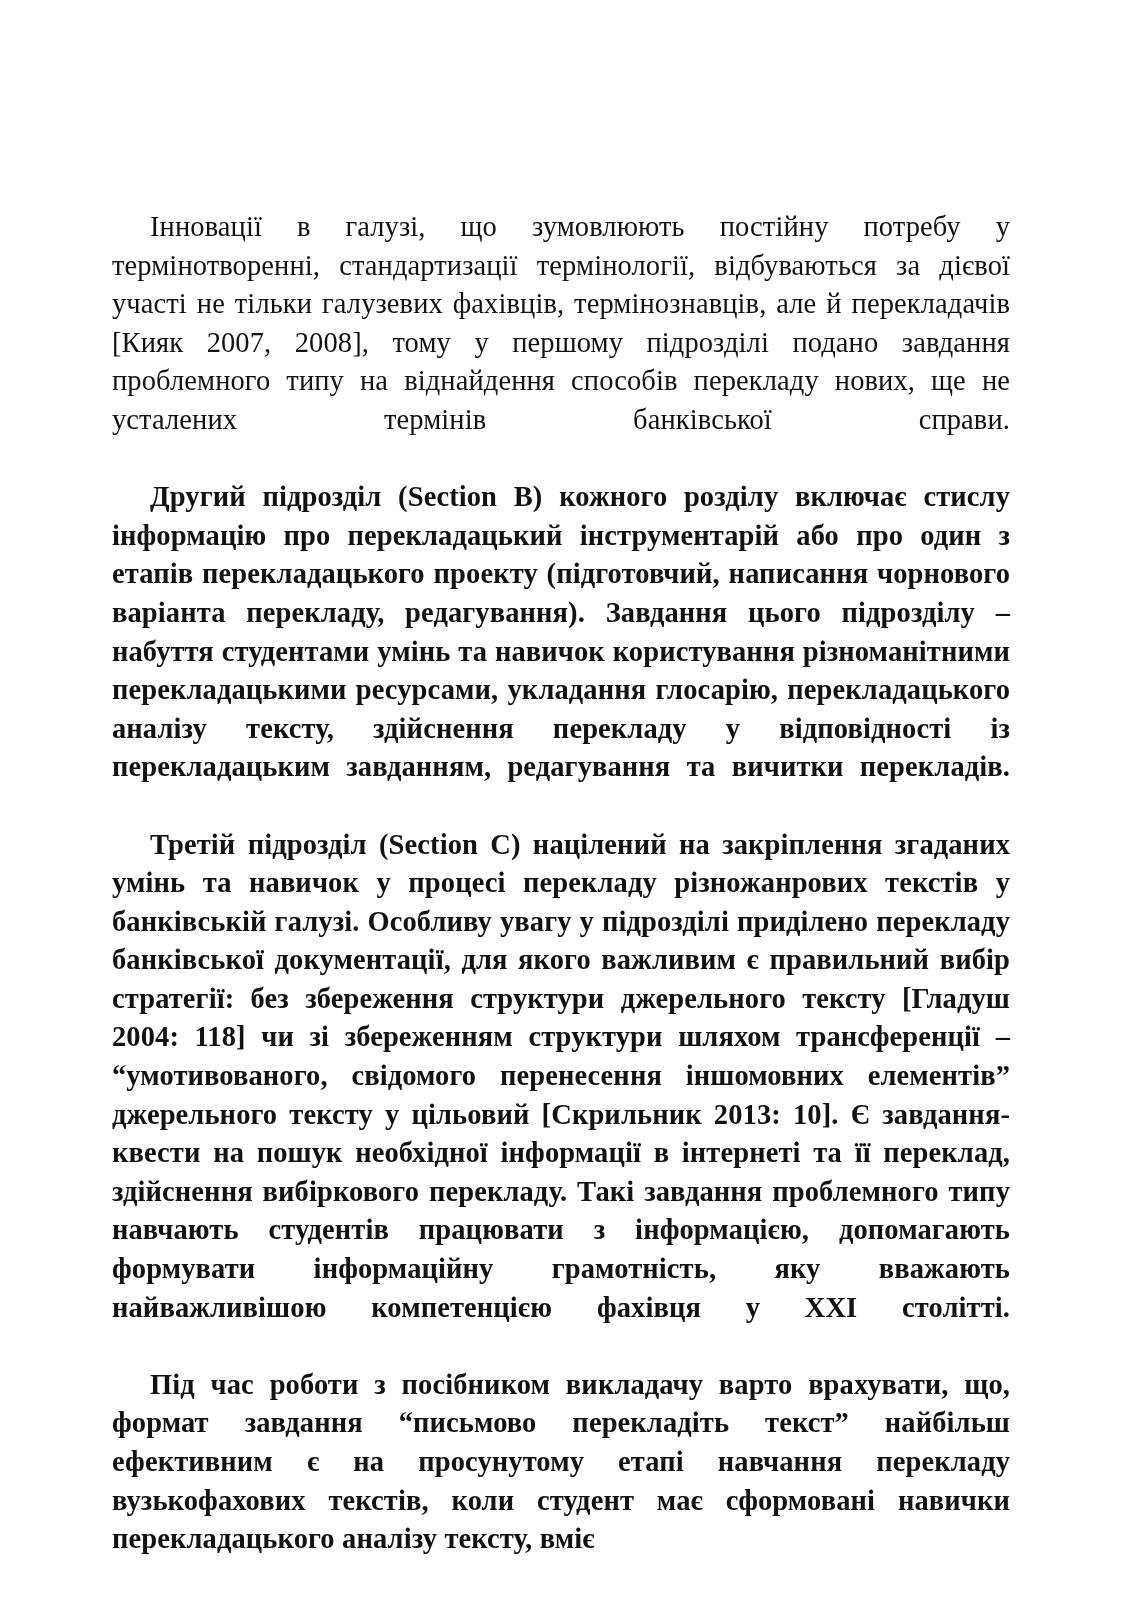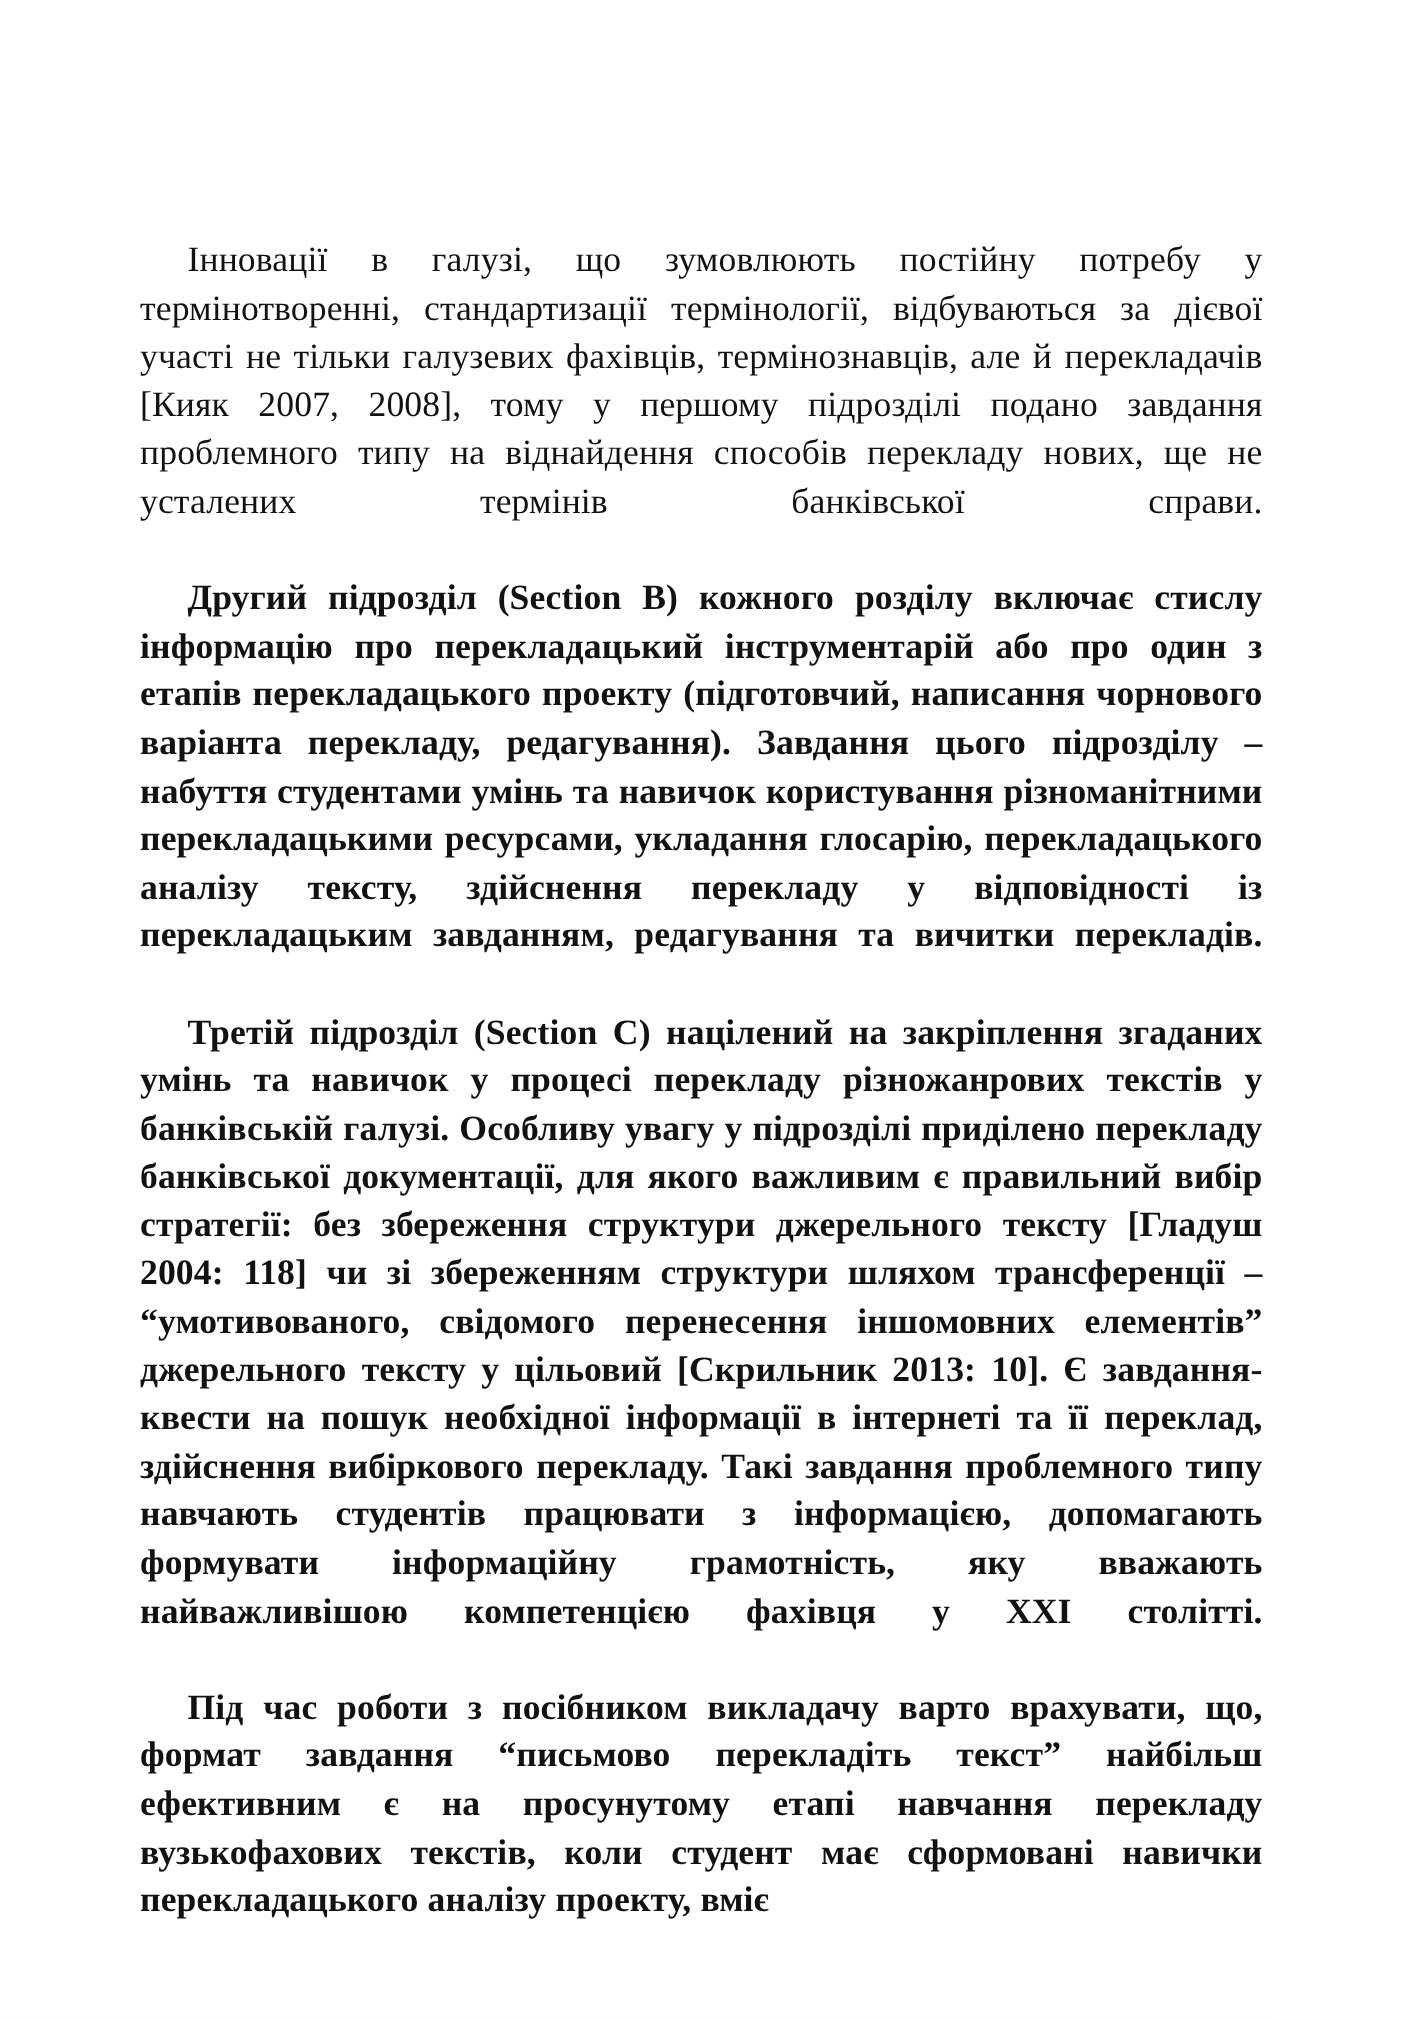--- a/index.html
+++ b/index.html
@@ -26,21 +26,21 @@
     position: absolute;
     inset: 0;
     background: #ffffff;
     pointer-events: none;
     z-index: 0;
   }
 
   .textblock {
     position: absolute;
     left: 112px;
-    top: 190px;
+    top: 208px;
     width: 898px;
     z-index: 1;
   }
 
   .para {
     margin: 0;
     text-align: justify;
     text-justify: inter-word;
     text-indent: 38px;
     font-size: 28.5px;
@@ -81,17 +81,17 @@
 </style>
 </head>
 <body>
 
 <div class="page">
 
   <div class="textblock">
     <p class="para">Інновації в галузі, що зумовлюють постійну потребу у термінотворенні, стандартизації термінології, відбуваються за дієвої участі не тільки галузевих фахівців, термінознавців, але й перекладачів [Кияк 2007, 2008], тому у першому підрозділі подано завдання проблемного типу на віднайдення способів перекладу нових, ще не усталених термінів банківської справи.</p>
     <p class="para">Другий підрозділ (Section B) кожного розділу включає стислу інформацію про перекладацький інструментарій або про один з етапів перекладацького проекту (підготовчий, написання чорнового варіанта перекладу, редагування). Завдання цього підрозділу – набуття студентами умінь та навичок користування різноманітними перекладацькими ресурсами, укладання глосарію, перекладацького аналізу тексту, здійснення перекладу у відповідності із перекладацьким завданням, редагування та вичитки перекладів.</p>
     <p class="para">Третій підрозділ (Section C) націлений на закріплення згаданих умінь та навичок у процесі перекладу різножанрових текстів у банківській галузі. Особливу увагу у підрозділі приділено перекладу банківської документації, для якого важливим є правильний вибір стратегії: без збереження структури джерельного тексту [Гладуш 2004: 118] чи зі збереженням структури шляхом трансференції – “умотивованого, свідомого перенесення іншомовних елементів” джерельного тексту у цільовий [Скрильник 2013: 10]. Є завдання-квести на пошук необхідної інформації в інтернеті та її переклад, здійснення вибіркового перекладу. Такі завдання проблемного типу навчають студентів працювати з інформацією, допомагають формувати інформаційну грамотність, яку вважають найважливішою компетенцією фахівця у XXI столітті.</p>
-    <p class="para lastnojustify">Під час роботи з посібником викладачу варто врахувати, що, формат завдання “письмово перекладіть текст” найбільш ефективним є на просунутому етапі навчання перекладу вузькофахових текстів, коли студент має сформовані навички перекладацького аналізу проекту, вміє</p>
+    <p class="para lastnojustify">Під час роботи з посібником викладачу варто врахувати, що, формат завдання “письмово перекладіть текст” найбільш ефективним є на просунутому етапі навчання перекладу вузькофахових текстів, коли студент має сформовані навички перекладацького аналізу тексту, вміє</p>
   </div>
 
 
 </div>
 
 </body></html>

